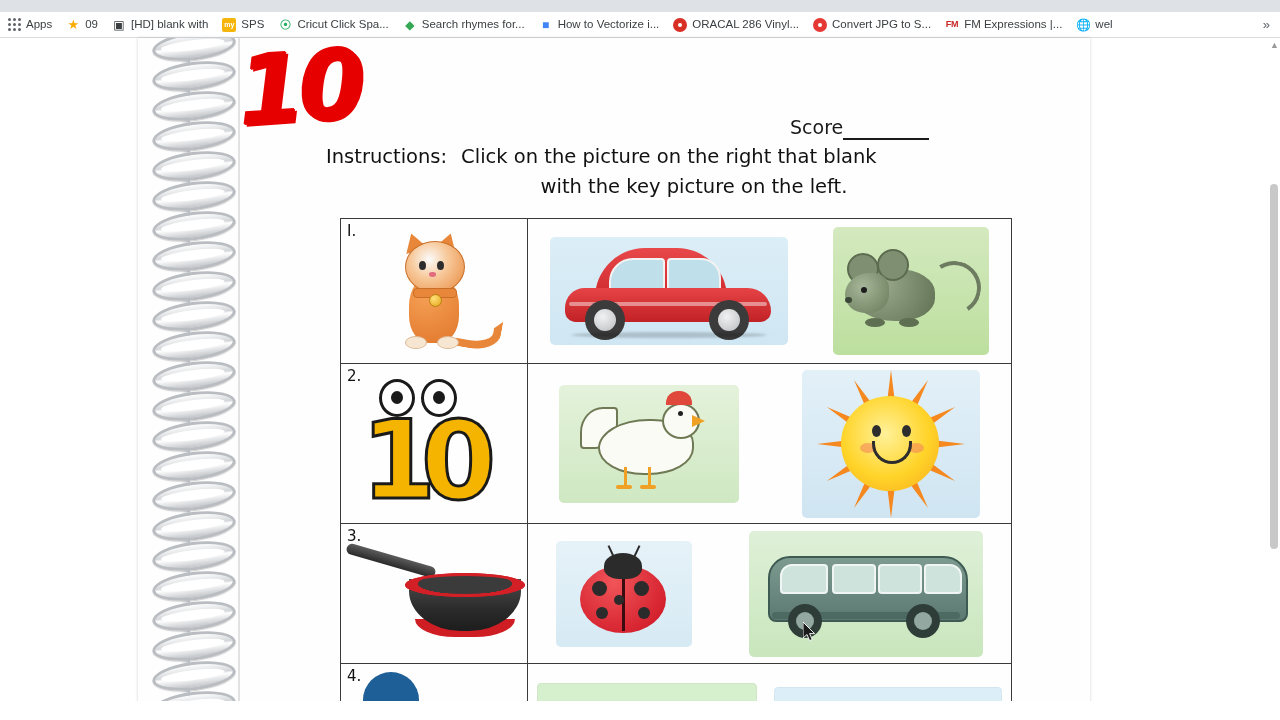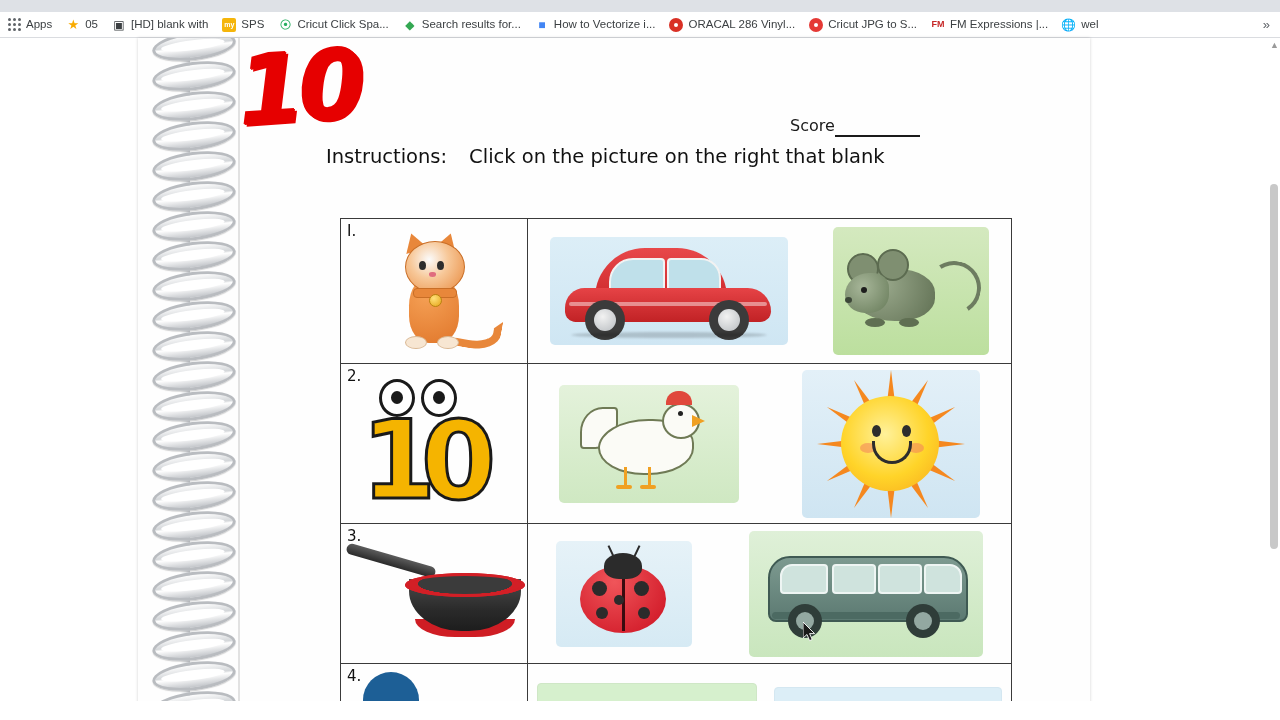--- a/index.html
+++ b/index.html
@@ -209,37 +209,37 @@
     text-shadow: 2px 2px 0 #e60000, -1px -1px 0 #e60000;
     transform: rotate(-4deg);
   }
 
   
   .score {
     position: absolute;
     left: 652px;
     top: 78px;
     font-family: "DejaVu Sans", sans-serif;
-    font-size: 16px;
+    font-size: 19px;
     color: #1a1a1a;
     white-space: nowrap;
   }
   .score u { text-decoration: none; border-bottom: 2px solid #1a1a1a; padding: 0 40px; }
 
   .instructions {
     position: absolute;
     left: 188px;
     top: 104px;
     width: 700px;
     font-family: "DejaVu Sans", sans-serif;
     font-size: 19.5px;
     line-height: 1.55;
     color: #111;
   }
-  .instructions .ins-lead { margin-right: 22px; }
+  .instructions .ins-lead { margin-right: 14px; }
   .instructions .ln2 { display: block; text-align: center; padding-left: 36px; }
 
   
   .ws-table {
     position: absolute;
     left: 202px;
     top: 180px;
     width: 670px;
     border: 1px solid #3a3a3a;
     border-bottom: none;
@@ -501,49 +501,49 @@
             <i></i>
             <i></i>
             <i></i>
             <i></i>
           </span>
       </span>
       <span class="bm-label">Apps</span>
     </div>
     <div class="bm">
       <span class="bm-ico ico-star">★</span>
-      <span class="bm-label">05</span>
+      <span class="bm-label">09</span>
     </div>
     <div class="bm">
       <span class="bm-ico ico-cam">▣</span>
       <span class="bm-label">[HD] blank with</span>
     </div>
     <div class="bm">
       <span class="bm-ico ico-my">my</span>
       <span class="bm-label">SPS</span>
     </div>
     <div class="bm">
       <span class="bm-ico ico-cricut">⦿</span>
       <span class="bm-label">Cricut Click Spa...</span>
     </div>
     <div class="bm">
       <span class="bm-ico ico-goog">◆</span>
-      <span class="bm-label">Search results for...</span>
+      <span class="bm-label">Search rhymes for...</span>
     </div>
     <div class="bm">
       <span class="bm-ico ico-doc">■</span>
       <span class="bm-label">How to Vectorize i...</span>
     </div>
     <div class="bm">
       <span class="bm-ico ico-red ico-circle-dot"></span>
       <span class="bm-label">ORACAL 286 Vinyl...</span>
     </div>
     <div class="bm">
       <span class="bm-ico ico-red2 ico-circle-dot"></span>
-      <span class="bm-label">Cricut JPG to S...</span>
+      <span class="bm-label">Convert JPG to S...</span>
     </div>
     <div class="bm">
       <span class="bm-ico ico-fm">FM</span>
       <span class="bm-label">FM Expressions |...</span>
     </div>
     <div class="bm">
       <span class="bm-ico ico-globe">🌐</span>
       <span class="bm-label">wel</span>
     </div>
   </div>
@@ -584,20 +584,21 @@
       <div class="sheet-edge"></div>
 
       <div class="red-ten">10</div>
 
       <div class="score">
         <span>Score</span><u>&nbsp;</u>
       </div>
 
       <div class="instructions">
         <span class="ins-lead">Instructions:</span><span>Click on the picture on the right that blank</span>
+        <span class="ln2">with the key picture on the left.</span>
       </div>
 
       <div class="ws-table">
 
         <div class="ws-row">
           <div class="cell-key">
             <span class="num">I.</span>
             <div class="kfig">
               <div class="cat">
                 <div class="tail"></div>

